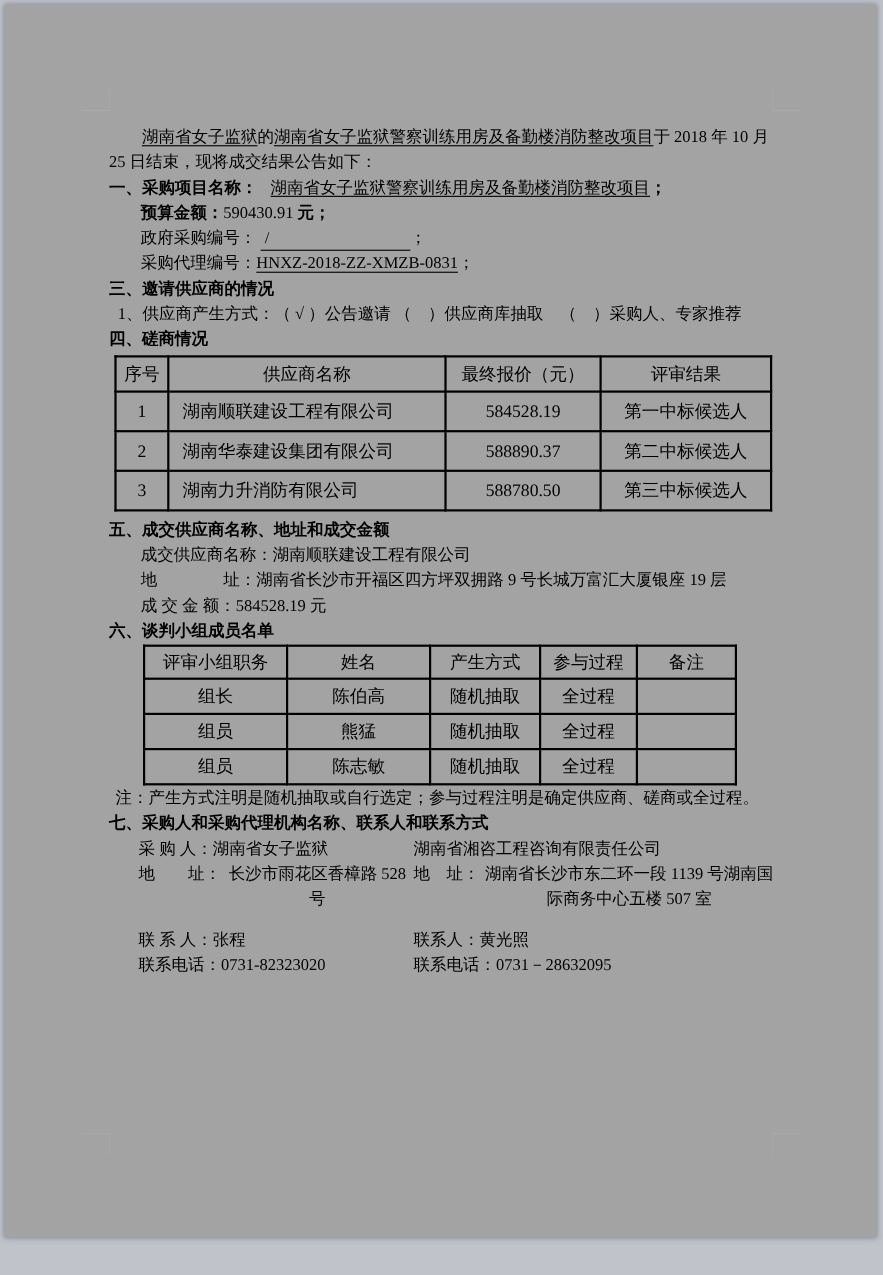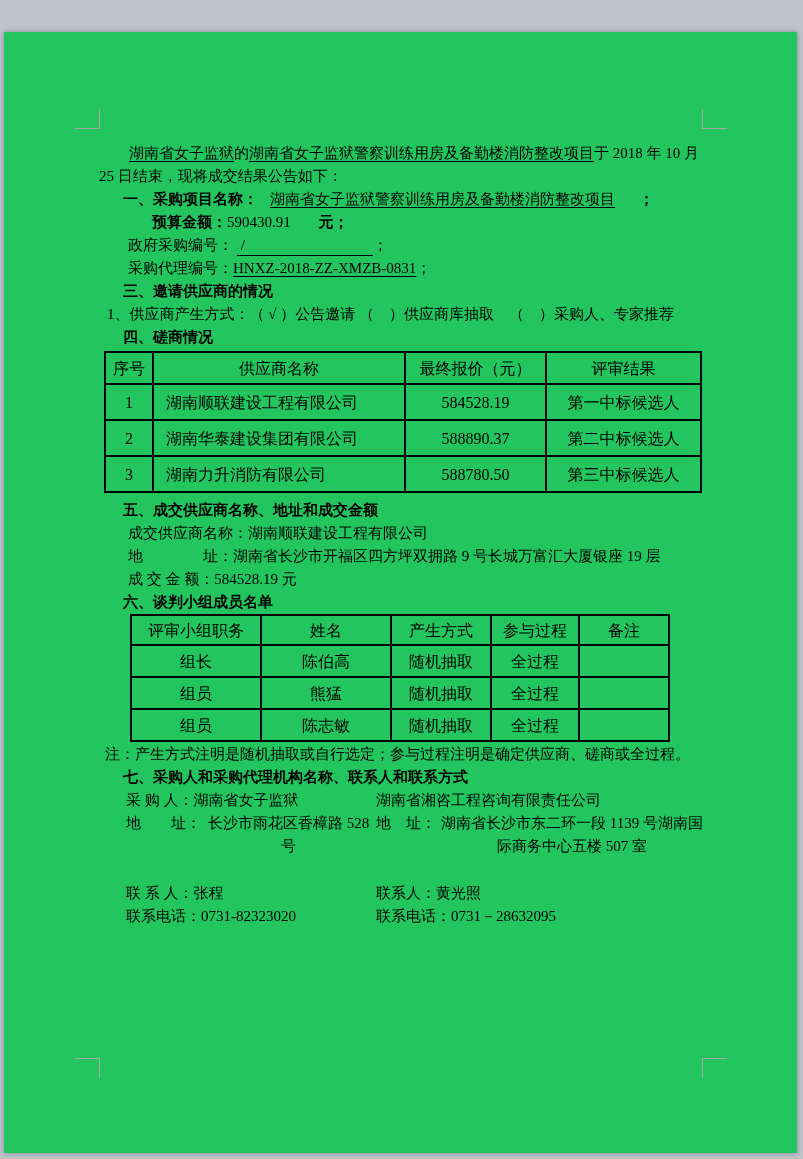--- a/index.html
+++ b/index.html
@@ -5,37 +5,37 @@
   html,body { margin:0; padding:0; }
   body {
     width:803px; height:1159px;
     background:#c1c3cb;
     position:relative;
     font-family:"Liberation Serif","DejaVu Serif",serif;
     color:#000;
     overflow:hidden;
   }
   .page {
-    position:absolute; left:4px; top:32px;
+    position:absolute; left:4px; top:4px;
     width:793px; height:1121px;
-    background:#22c55e;
+    background:#a3a3a3;
     box-shadow:0 0 5px rgba(70,75,90,.5);
   }
   .crop { position:absolute; width:24px; height:19px; }
   .crop.tl { left:71px;  top:77px;   border-right:1px solid #a9a9a9; border-bottom:1px solid #a9a9a9; }
   .crop.tr { left:698px; top:77px;   border-left:1px solid #a9a9a9;  border-bottom:1px solid #a9a9a9; }
   .crop.bl { left:71px;  top:1026px; border-right:1px solid #a9a9a9; border-top:1px solid #a9a9a9; }
   .crop.br { left:698px; top:1026px; border-left:1px solid #a9a9a9;  border-top:1px solid #a9a9a9; }
 
   .content {
     position:absolute; left:95px; top:96px; width:604px;
     font-size:15px; line-height:23px;
   }
   p { margin:0; }
-  b { font-weight:bold;margin-left:24px; }
+  b { font-weight:bold; }
   .para { margin-top:14px; text-indent:2em; }
   .sub { padding-left:29px; }
   .sub-sm { padding-left:8px; }
   .u { text-decoration:underline; text-underline-offset:3px; }
   .gap { margin-left:12px; }
   .blank {
     display:inline-block; width:132px;
     border-bottom:1px solid #000;
     padding-left:4px; line-height:19px;
   }
@@ -51,21 +51,21 @@
   .t2 th { height:28px; }
   .t2 td { height:30px; }
 
   .sec5 { margin-top:6px; }
   .note { padding-left:6px; margin-top:1px; }
 
   .row { display:flex;text-align:center; }
   .cell-l { width:277px; padding-left:27px; box-sizing:border-box; display:flex; }
   .cell-r { width:327px; display:flex; }
   .cell-r .val { flex:1; margin-left:5px; }
-  .gap-top { margin-top:24px; }
+  .gap-top { margin-top:14px; }
 </style>
 </head>
 <body>
 
 <div class="page">
   <div class="crop tl"></div>
   <div class="crop tr"></div>
   <div class="crop bl"></div>
   <div class="crop br"></div>
 

